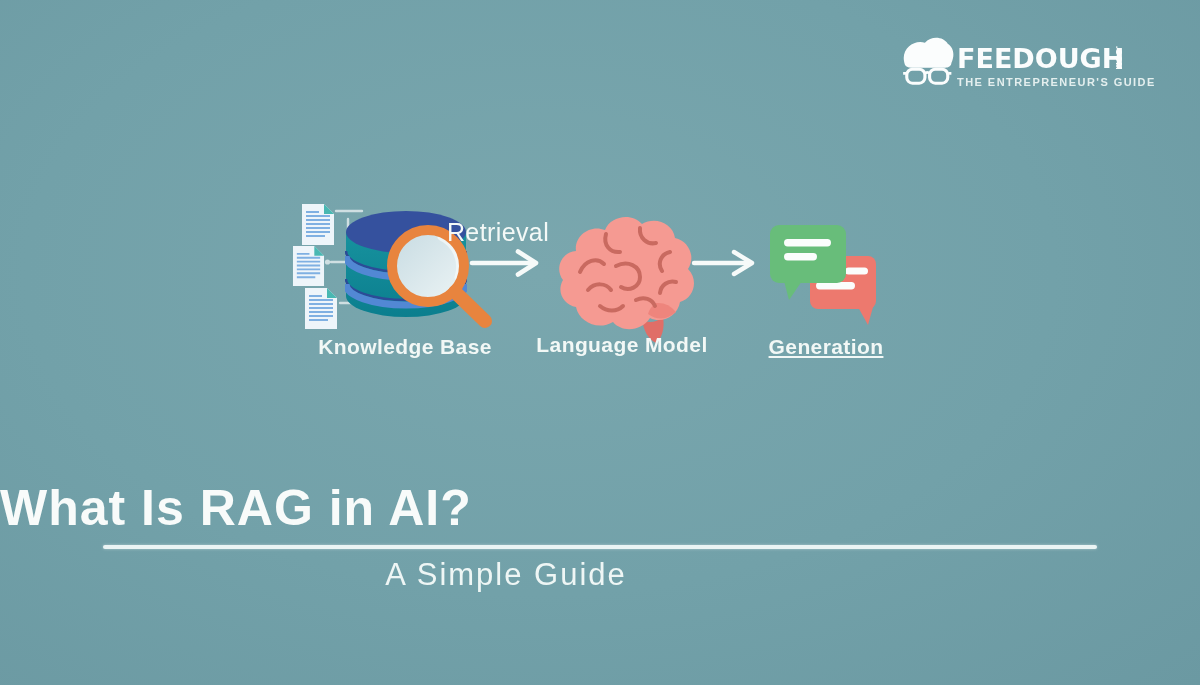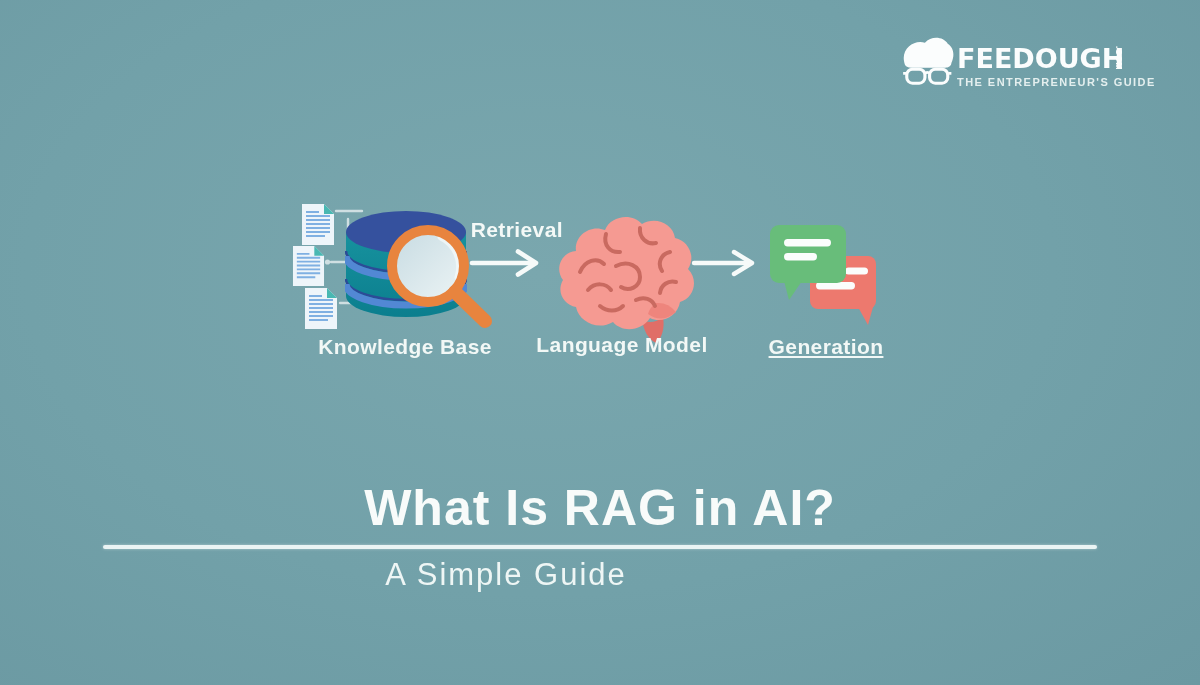--- a/index.html
+++ b/index.html
@@ -26,27 +26,27 @@
     color:#eef6f5;font-size:11px;font-weight:700;letter-spacing:1.45px;margin-top:4px;
     white-space:nowrap;opacity:.92;
   }
 
   
   .node-label{
     width:220px;text-align:center;color:#f2f8f6;font-size:21px;font-weight:700;
     letter-spacing:.4px;
   }
   .flow-label{
-    width:130px;text-align:right;color:#f4f9f7;font-size:21px;font-weight:700;
+    width:130px;text-align:center;color:#f4f9f7;font-size:25px;font-weight:400;
     letter-spacing:.4px;
   }
 
   
   .main-title{
-    top:481px;left:0;width:1200px;text-align:center;color:#f8fbfa;
+    top:481px;left:0;width:1200px;color:#f8fbfa;
     font-size:50px;font-weight:700;letter-spacing:1px;line-height:1.1;
   }
   .divider{
     top:545px;left:103px;width:994px;height:4px;background:#eaf4f4;border-radius:3px;
     box-shadow:0 0 3px rgba(255,255,255,.45);
   }
   .subtitle{
     top:557px;left:0;width:1012px;text-align:center;color:#eef6f5;
     font-size:31px;font-weight:400;letter-spacing:2px;
   }

